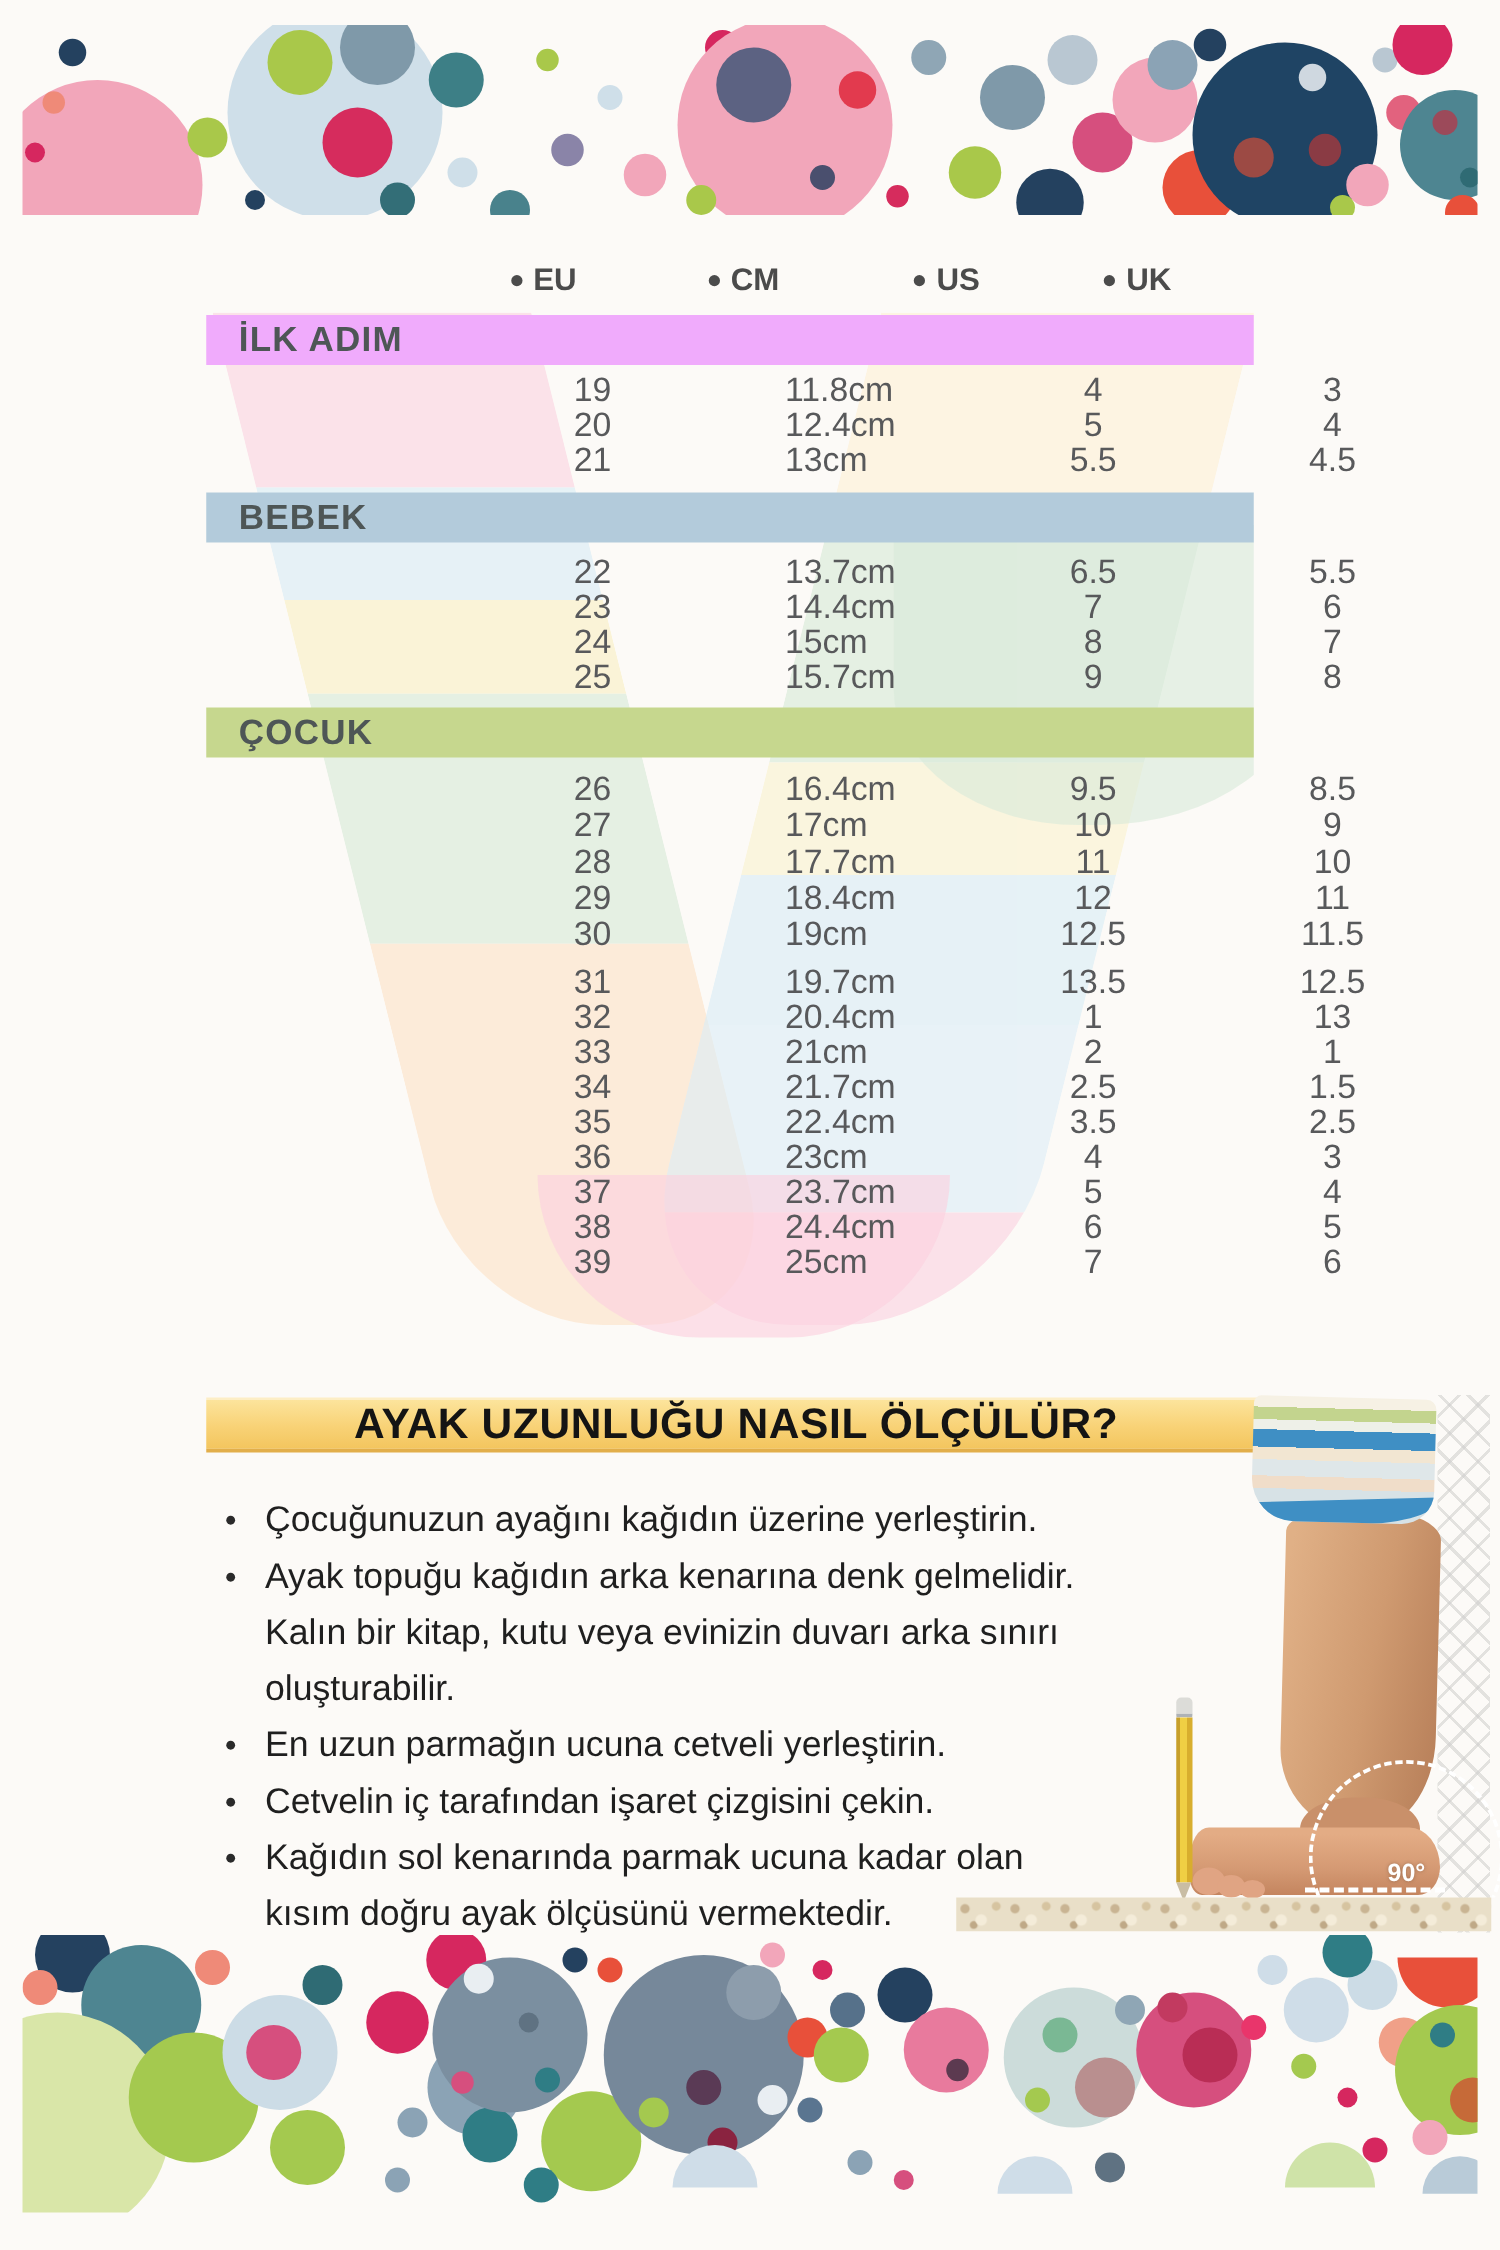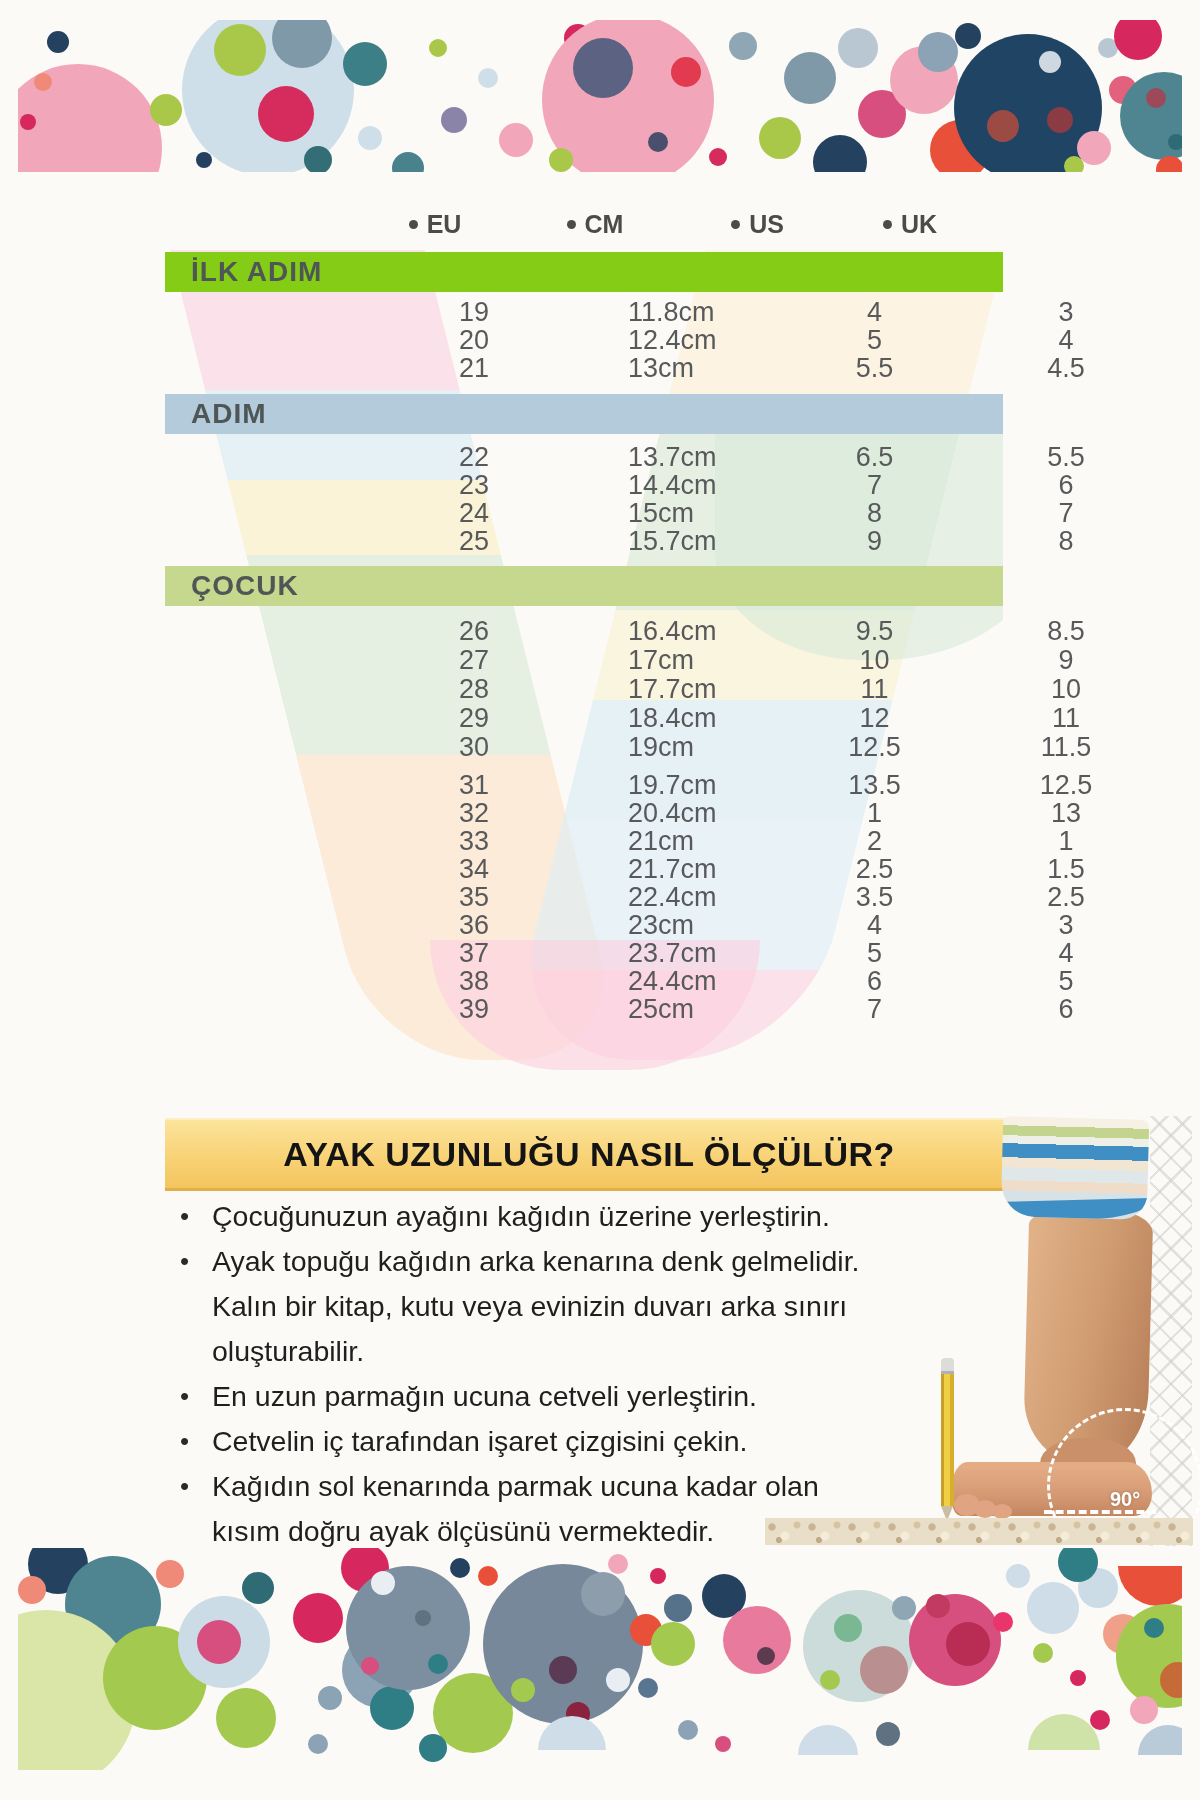--- a/index.html
+++ b/index.html
@@ -30,21 +30,21 @@
   .band.s1{margin-top:13px;} .rows.s1{margin-top:8px;}
   .band.s2{margin-top:12px;} .rows.s2{margin-top:10px;}
   .band.s3{margin-top:11px;} .rows.s3{margin-top:9px;}
   .size-row{height:28px;font-size:27px;gap:39px;}
   .rows.s2 .size-row{height:29px;}
   .cell-eu{text-align:center;}
   .cell-cm{padding-left:45px;}
   .cell-us,.cell-uk{text-align:center;}
 
   
-  .howto-banner{position:absolute;left:165px;top:1118px;width:848px;height:73px;z-index:2;
+  .howto-banner{position:absolute;left:165px;top:1118px;width:848px;height:44px;z-index:2;
       background:linear-gradient(180deg,#fce49c 0%,#f8d276 55%,#f3c55e 100%);
       border-top:2px solid #fdeec6;border-bottom:3px solid #e2ae4a;box-sizing:border-box;
       display:flex;align-items:center;justify-content:center;
       font-size:34px;font-weight:800;color:#141414;letter-spacing:.5px;}
   .howto-list{position:absolute;left:168px;top:1194px;width:705px;z-index:1;
       list-style:none;margin:0;padding:0;}
   .howto-list li{display:flex;font-size:28.5px;line-height:45px;color:#1f1f1f;}
   .howto-list .dot{width:44px;padding-left:12px;box-sizing:border-box;font-size:26px;color:#2a2a2a;}
   .howto-list .txt{flex:1;}
 
@@ -182,21 +182,21 @@
         <span class="col-header">
           <span class="dot"></span>
           <span>US</span>
         </span>
         <span class="col-header">
           <span class="dot"></span>
           <span>UK</span>
         </span>
       </div>
 
-  <div class="band s0" style="background: #84cc16;">
+  <div class="band s0" style="background: #f0abfc;">
         <span>İLK ADIM</span>
       </div>
       <div class="rows s0">
         <div class="size-row">
           <span></span>
           <span class="cell-eu">19</span>
           <span class="cell-cm">11.8cm</span>
           <span class="cell-us">4</span>
           <span class="cell-uk">3</span>
         </div>
@@ -209,21 +209,21 @@
         </div>
         <div class="size-row">
           <span></span>
           <span class="cell-eu">21</span>
           <span class="cell-cm">13cm</span>
           <span class="cell-us">5.5</span>
           <span class="cell-uk">4.5</span>
         </div>
       </div>
       <div class="band s1" style="background: rgb(179, 203, 219);">
-        <span>ADIM</span>
+        <span>BEBEK</span>
       </div>
       <div class="rows s1">
         <div class="size-row">
           <span></span>
           <span class="cell-eu">22</span>
           <span class="cell-cm">13.7cm</span>
           <span class="cell-us">6.5</span>
           <span class="cell-uk">5.5</span>
         </div>
         <div class="size-row">

